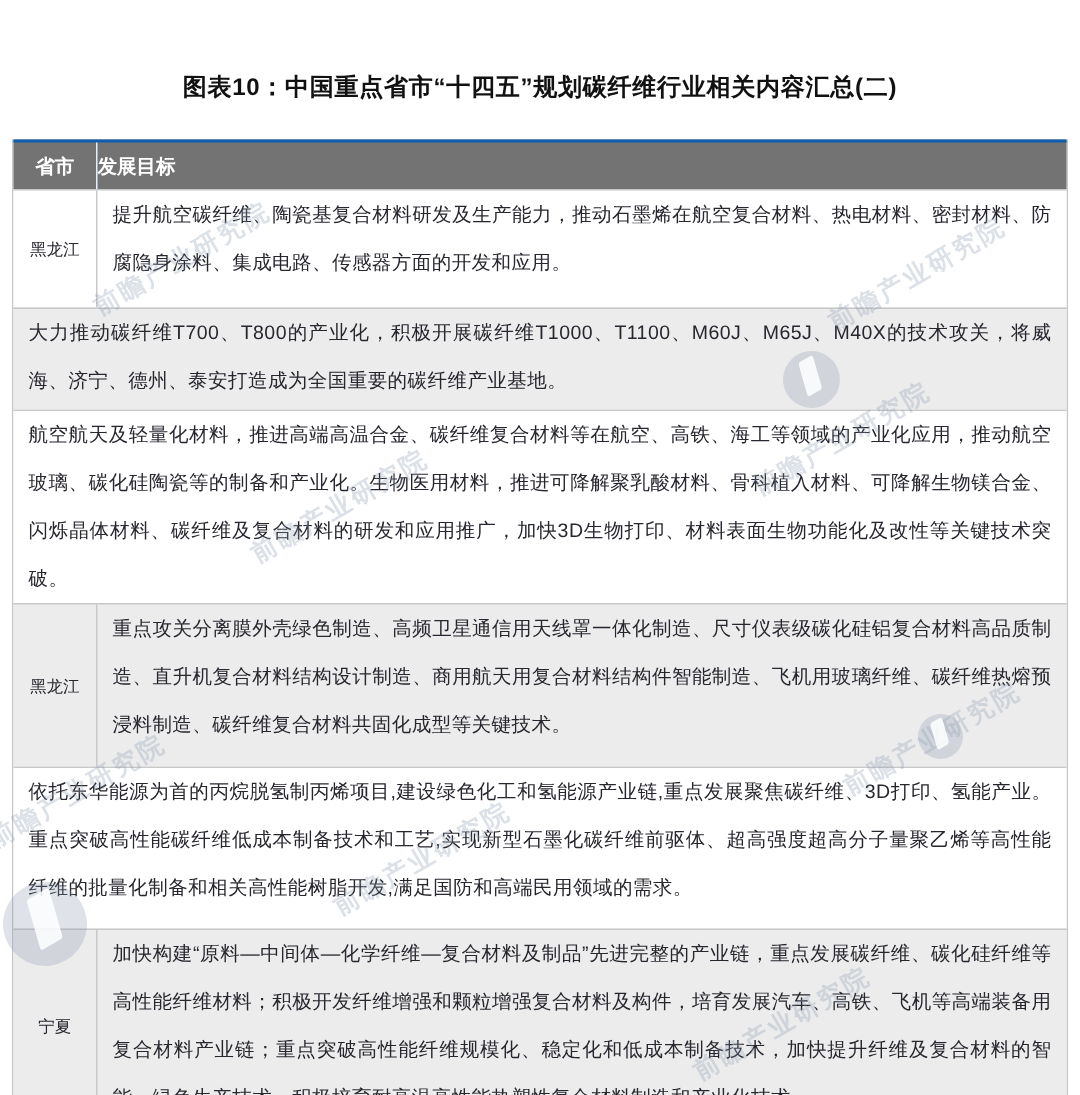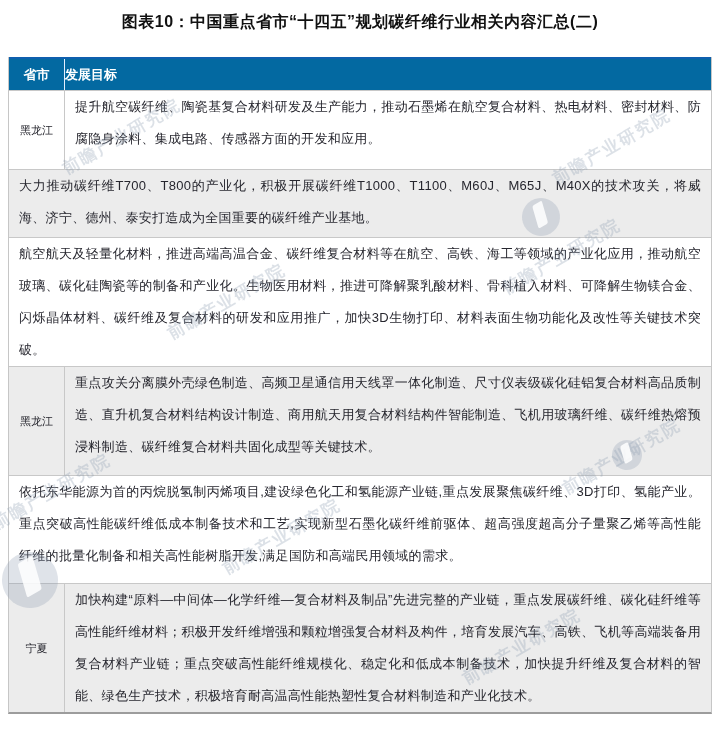--- a/index.html
+++ b/index.html
@@ -7,31 +7,31 @@
     width:720px;height:730px;position:relative;overflow:hidden;
     background:#ffffff;
     font-family:"Liberation Sans","DejaVu Sans",sans-serif;
     color:#26262e;
   }
   .page{position:relative;width:720px;height:730px;}
   
   .title{
     text-align:center;
     font-size:16px;font-weight:bold;color:#111;
-    padding-top:12px;letter-spacing:0.5px;
+    padding-top:12px;letter-spacing:0.5px;margin-top:36px;
   }
   
   .tbl{
     position:absolute;left:8px;right:8px;top:57px;
     border-left:1px solid #c6c6c6;border-right:1px solid #c6c6c6;
     border-bottom:2px solid #9c9c9c;
     z-index:2;
   }
   .hdr{
-    display:flex;background:#0369a1;color:#fff;font-weight:bold;
+    display:flex;background:#737373;color:#fff;font-weight:bold;
     font-size:13px;height:31px;line-height:31px;
     border-top:2px solid #0e5fae;
   }
   .hdr .c1{width:55px;text-align:center;border-right:1px solid #e4efff;}
   .hdr .c2{flex:1;text-align:left;}
   .row{display:flex;border-top:1px solid #c8c8c8;background:#fff;}
   .row.alt{background:#ececec;}
   .row .c1{
     width:55px;display:flex;align-items:center;justify-content:center;
     font-size:11px;border-right:1px solid #c8c8c8;text-align:center;

